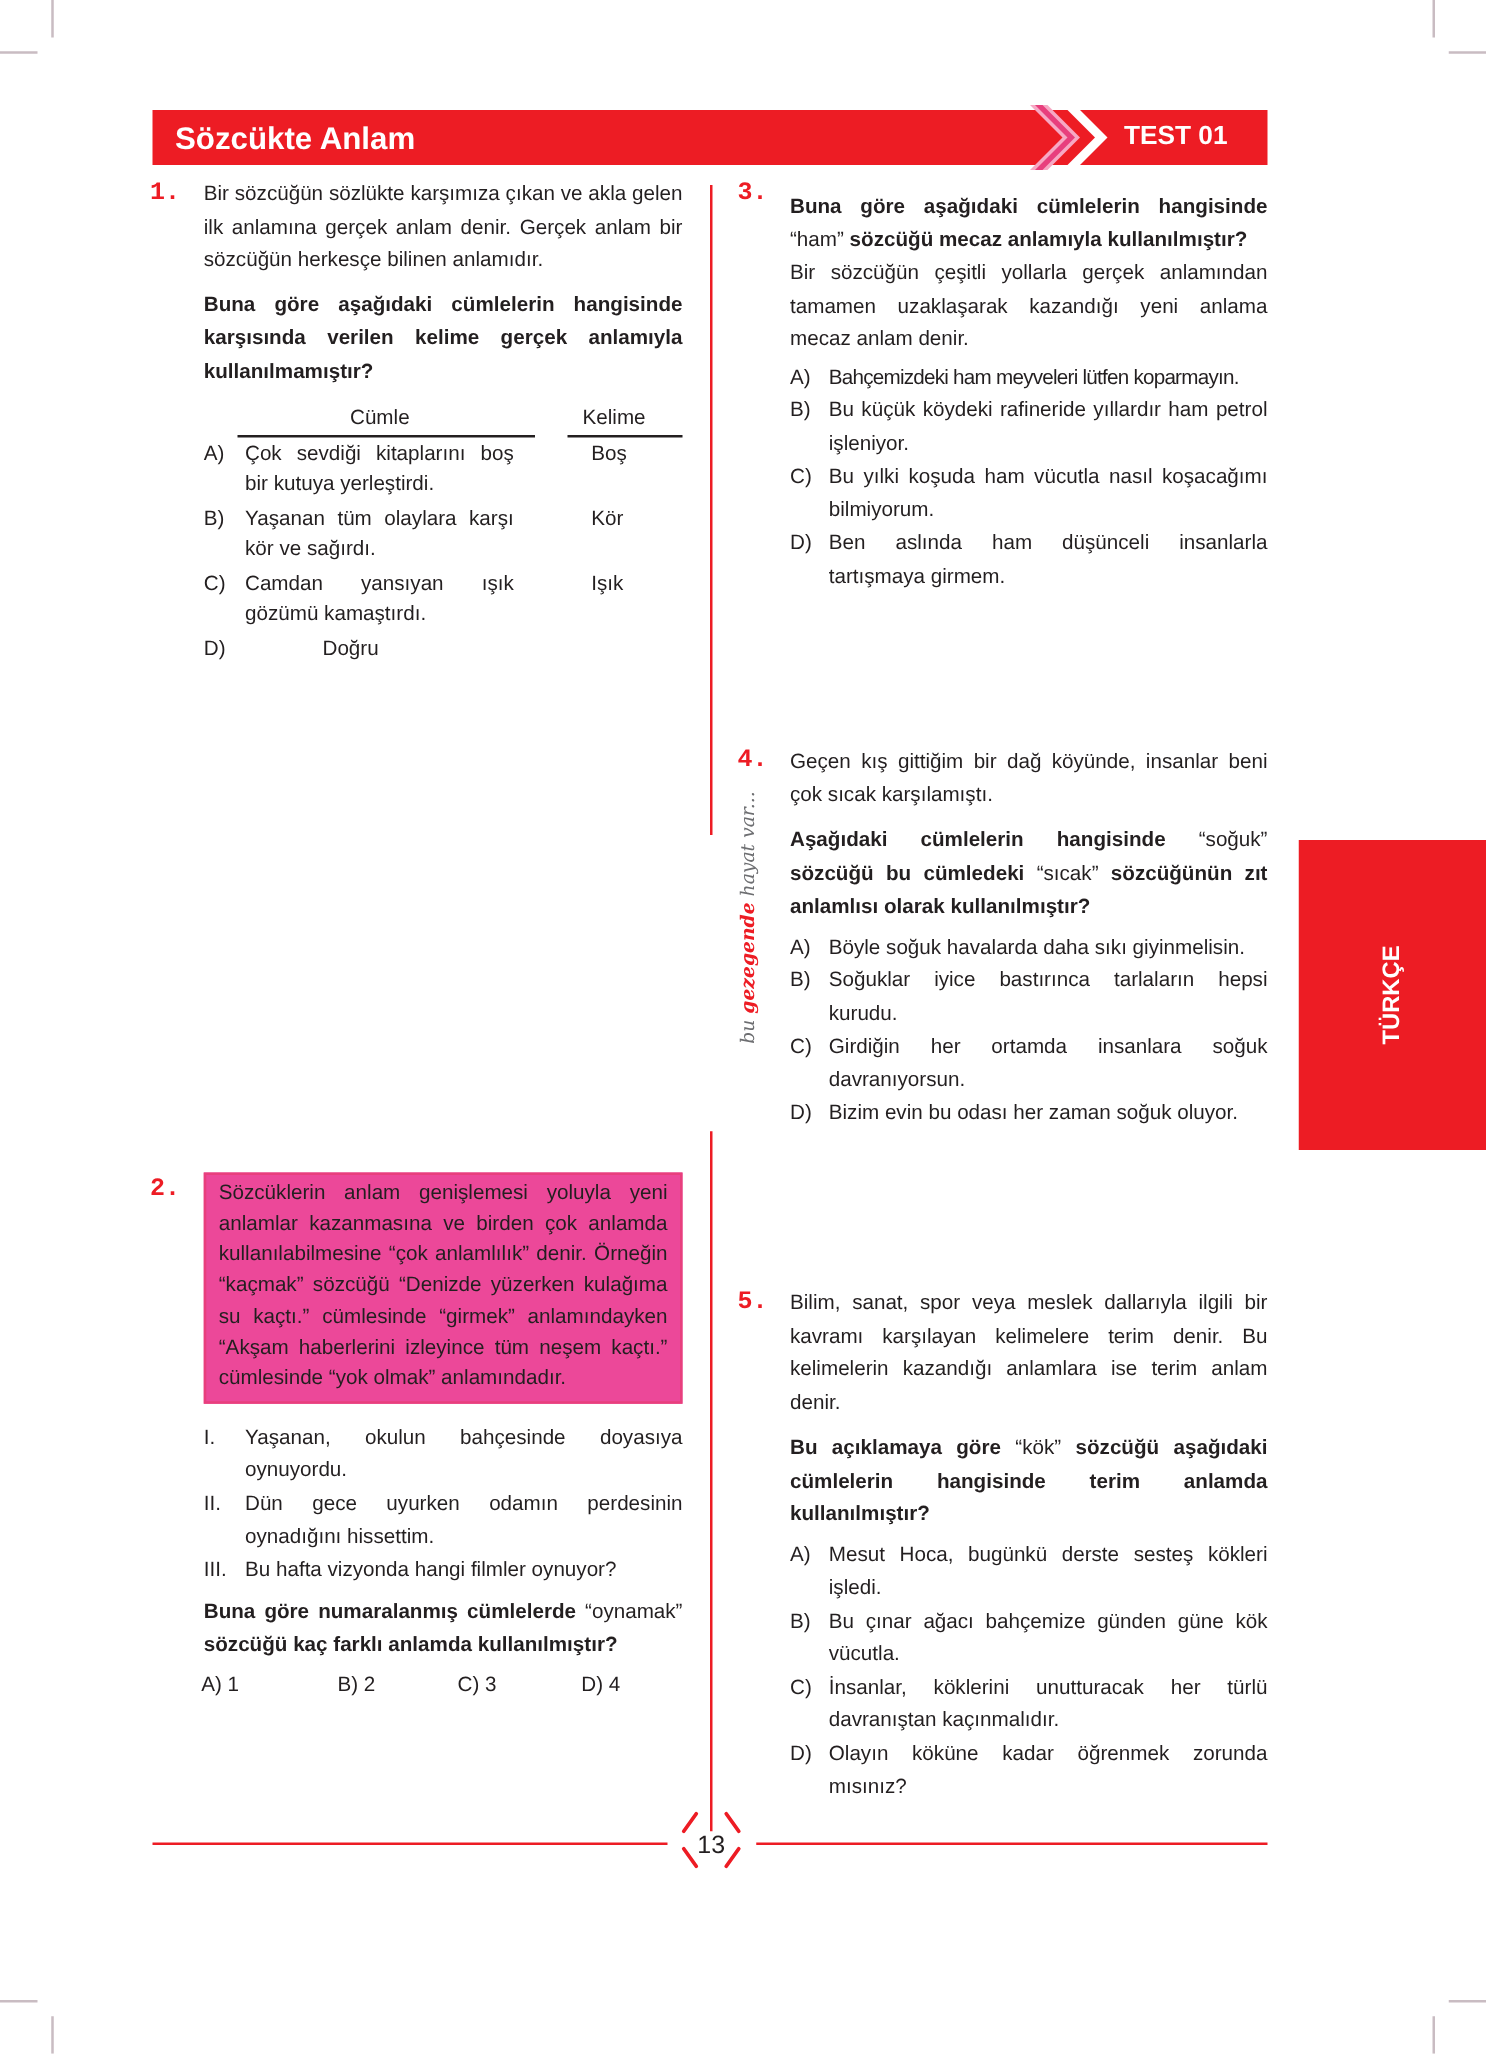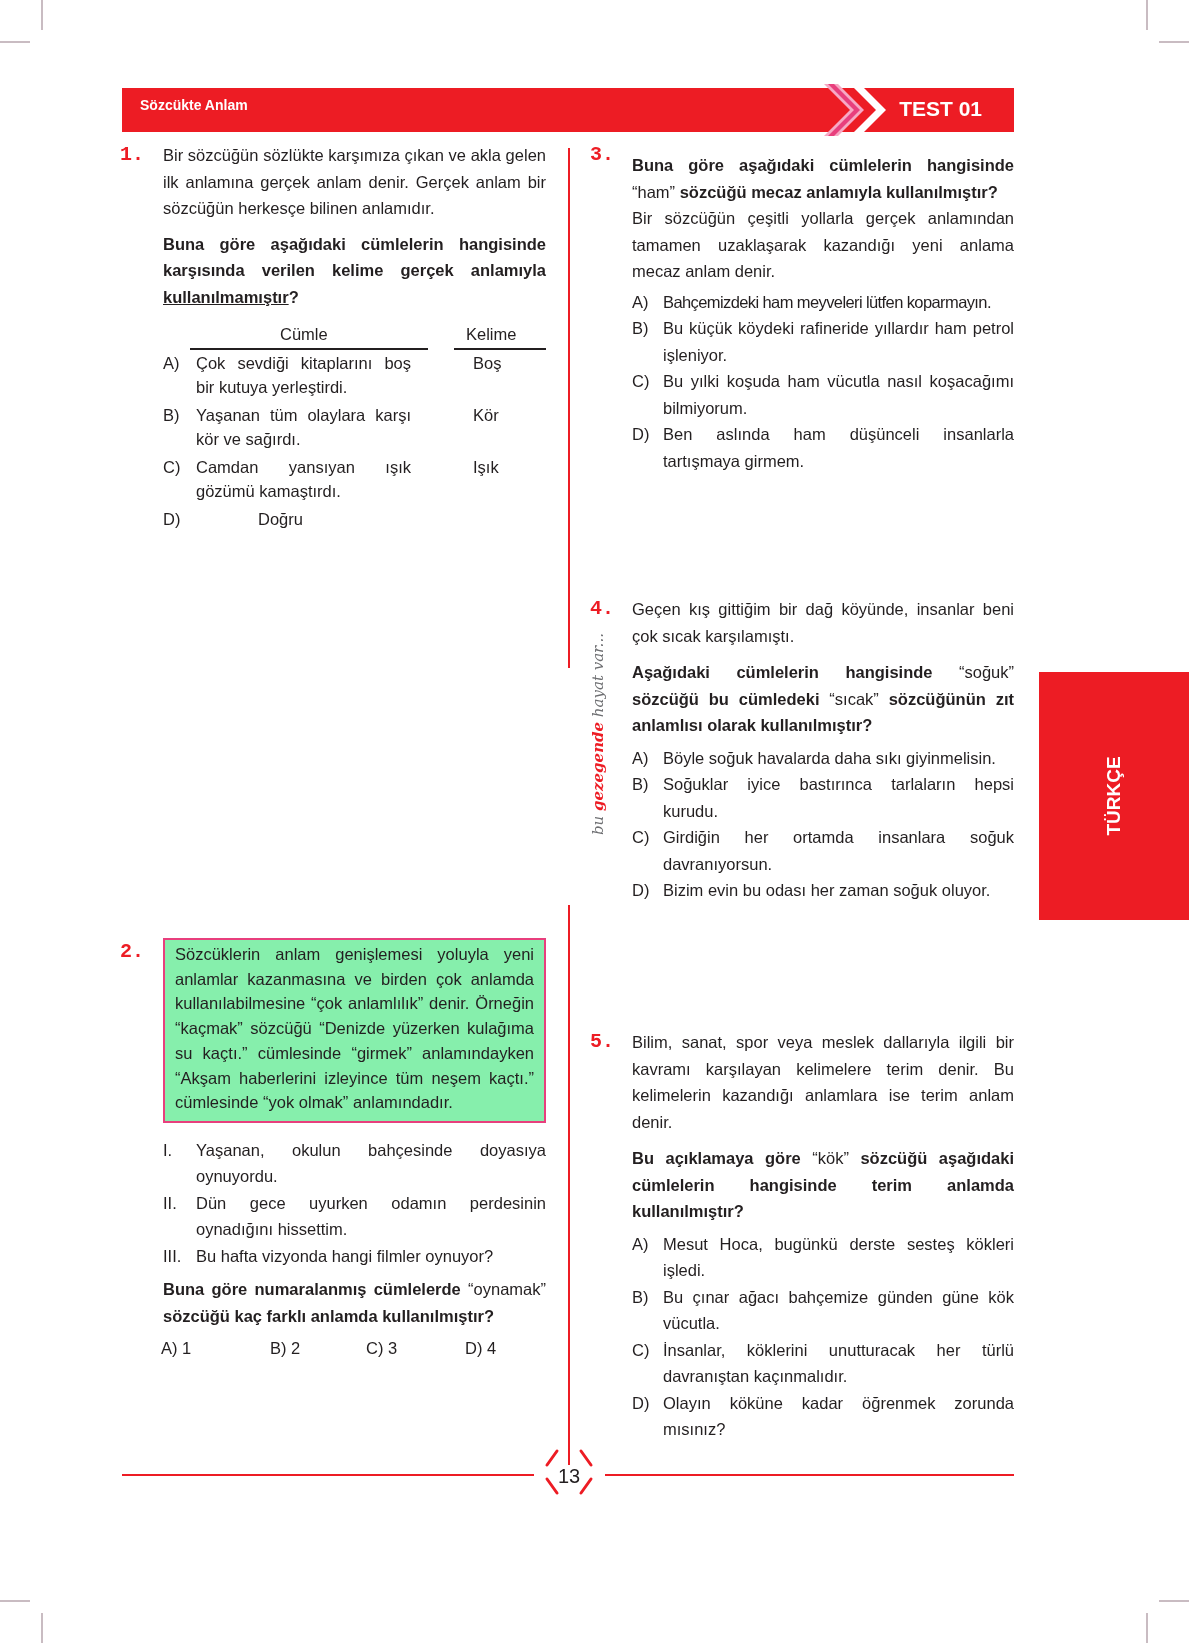--- a/index.html
+++ b/index.html
@@ -1,38 +1,38 @@
 <!DOCTYPE html>
 <html><head>
 <meta charset="utf-8">
 <style>
   html, body { margin:0; padding:0; background:#ffffff; }
   body { width:1189px; height:1643px; position:relative; overflow:hidden;
          font-family:"Liberation Sans", sans-serif; color:#231f20; }
   .crop { position:absolute; background:#c9bcc2; }
   .header-bar { position:absolute; left:122px; top:88px; width:892px; height:44px; background:#ed1c24; }
-  .header-title { position:absolute; left:18px; top:9px; color:#fff; font-weight:bold; font-size:14px; }
+  .header-title { position:absolute; left:18px; top:9px; color:#fff; font-weight:bold; font-size:25px; }
   .header-test { position:absolute; right:32px; top:9px; color:#fff; font-weight:bold; font-size:21px; }
   .chev { position:absolute; left:702px; top:-4px; width:80px; height:52px; }
   .divider-v { position:absolute; left:568px; width:2px; background:#ed1c24; }
   .col { position:absolute; font-size:16.5px; line-height:26.5px; }
   .qnum { position:absolute; color:#ed1c24; font-weight:bold; font-size:20px; font-family:"Liberation Mono", monospace; }
   .para { text-align:justify; margin:0; }
   .bold { font-weight:bold; }
-  .ul { text-decoration:underline; }
+  .ul { }
   .opt { display:flex; margin:0; }
   .opt .lbl { width:31px; flex:none; }
   .opt .txt { flex:1; text-align:justify; }
   .roman .lbl { width:33px; }
   .tbl-head { position:relative; height:26px; }
   .tbl-row { display:flex; margin-bottom:0px; }
   .tbl-row .lbl { width:33px; flex:none; }
   .tbl-row .sent { width:215px; text-align:justify; }
   .tbl-row .word { margin-left:62px; }
-  .infobox { border:2px solid #e83f7d; background:#86efac; padding:2px 10px 6px 10px; text-align:justify; }
+  .infobox { border:2px solid #e83f7d; background:#ec4899; padding:2px 10px 6px 10px; text-align:justify; }
   .side-tab { position:absolute; left:1039px; top:672px; width:150px; height:248px; background:#ed1c24; }
   .side-tab span { position:absolute; left:50%; top:50%; transform:translate(-50%,-50%) rotate(-90deg);
                    color:#fff; font-weight:bold; font-size:19px; white-space:nowrap; }
   .motto { position:absolute; left:534px; top:760px; transform:rotate(-90deg); transform-origin:center;
            font-family:"DejaVu Serif", serif; font-style:italic; font-size:15px; white-space:nowrap; color:#6d6e71; width:130px; height:20px; text-align:center;}
   .motto .hl { color:#ed1c24; font-weight:bold; }
   .footer-line { position:absolute; top:1474px; height:2px; background:#ed1c24; }
   .page-num { position:absolute; left:545px; top:1456px; width:48px; height:40px; text-align:center; line-height:40px; font-size:20px; color:#231f20; }
 </style>
 </head>

